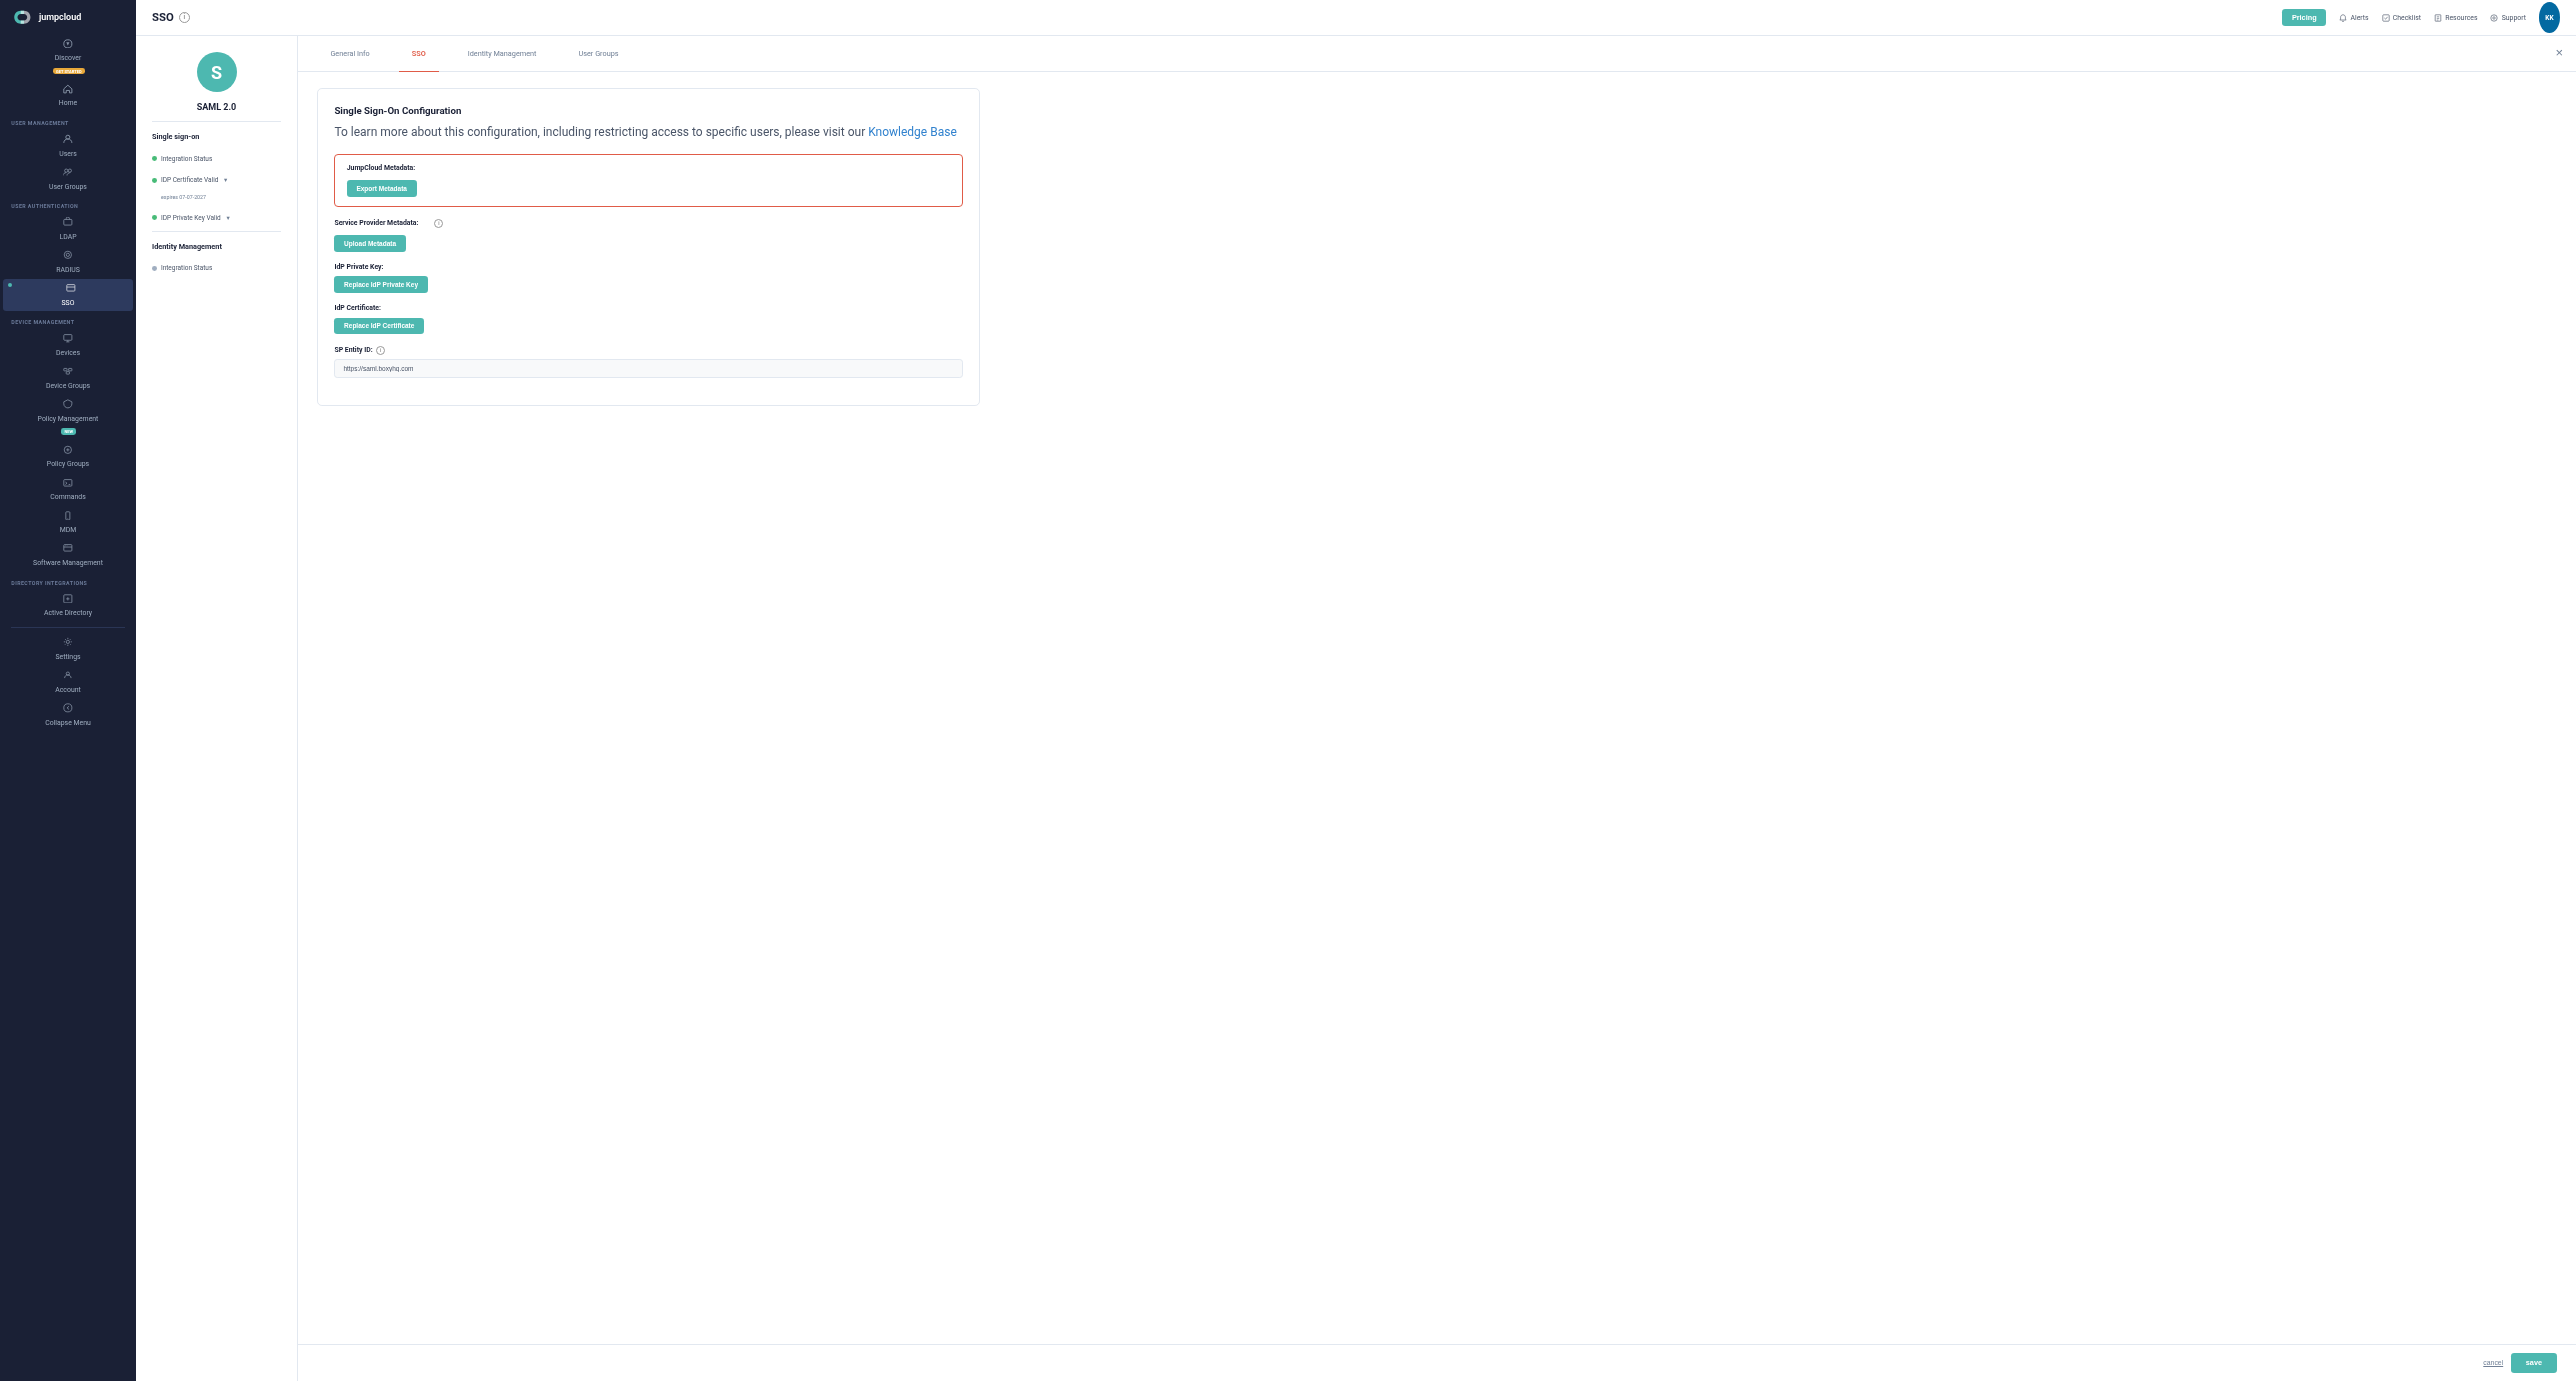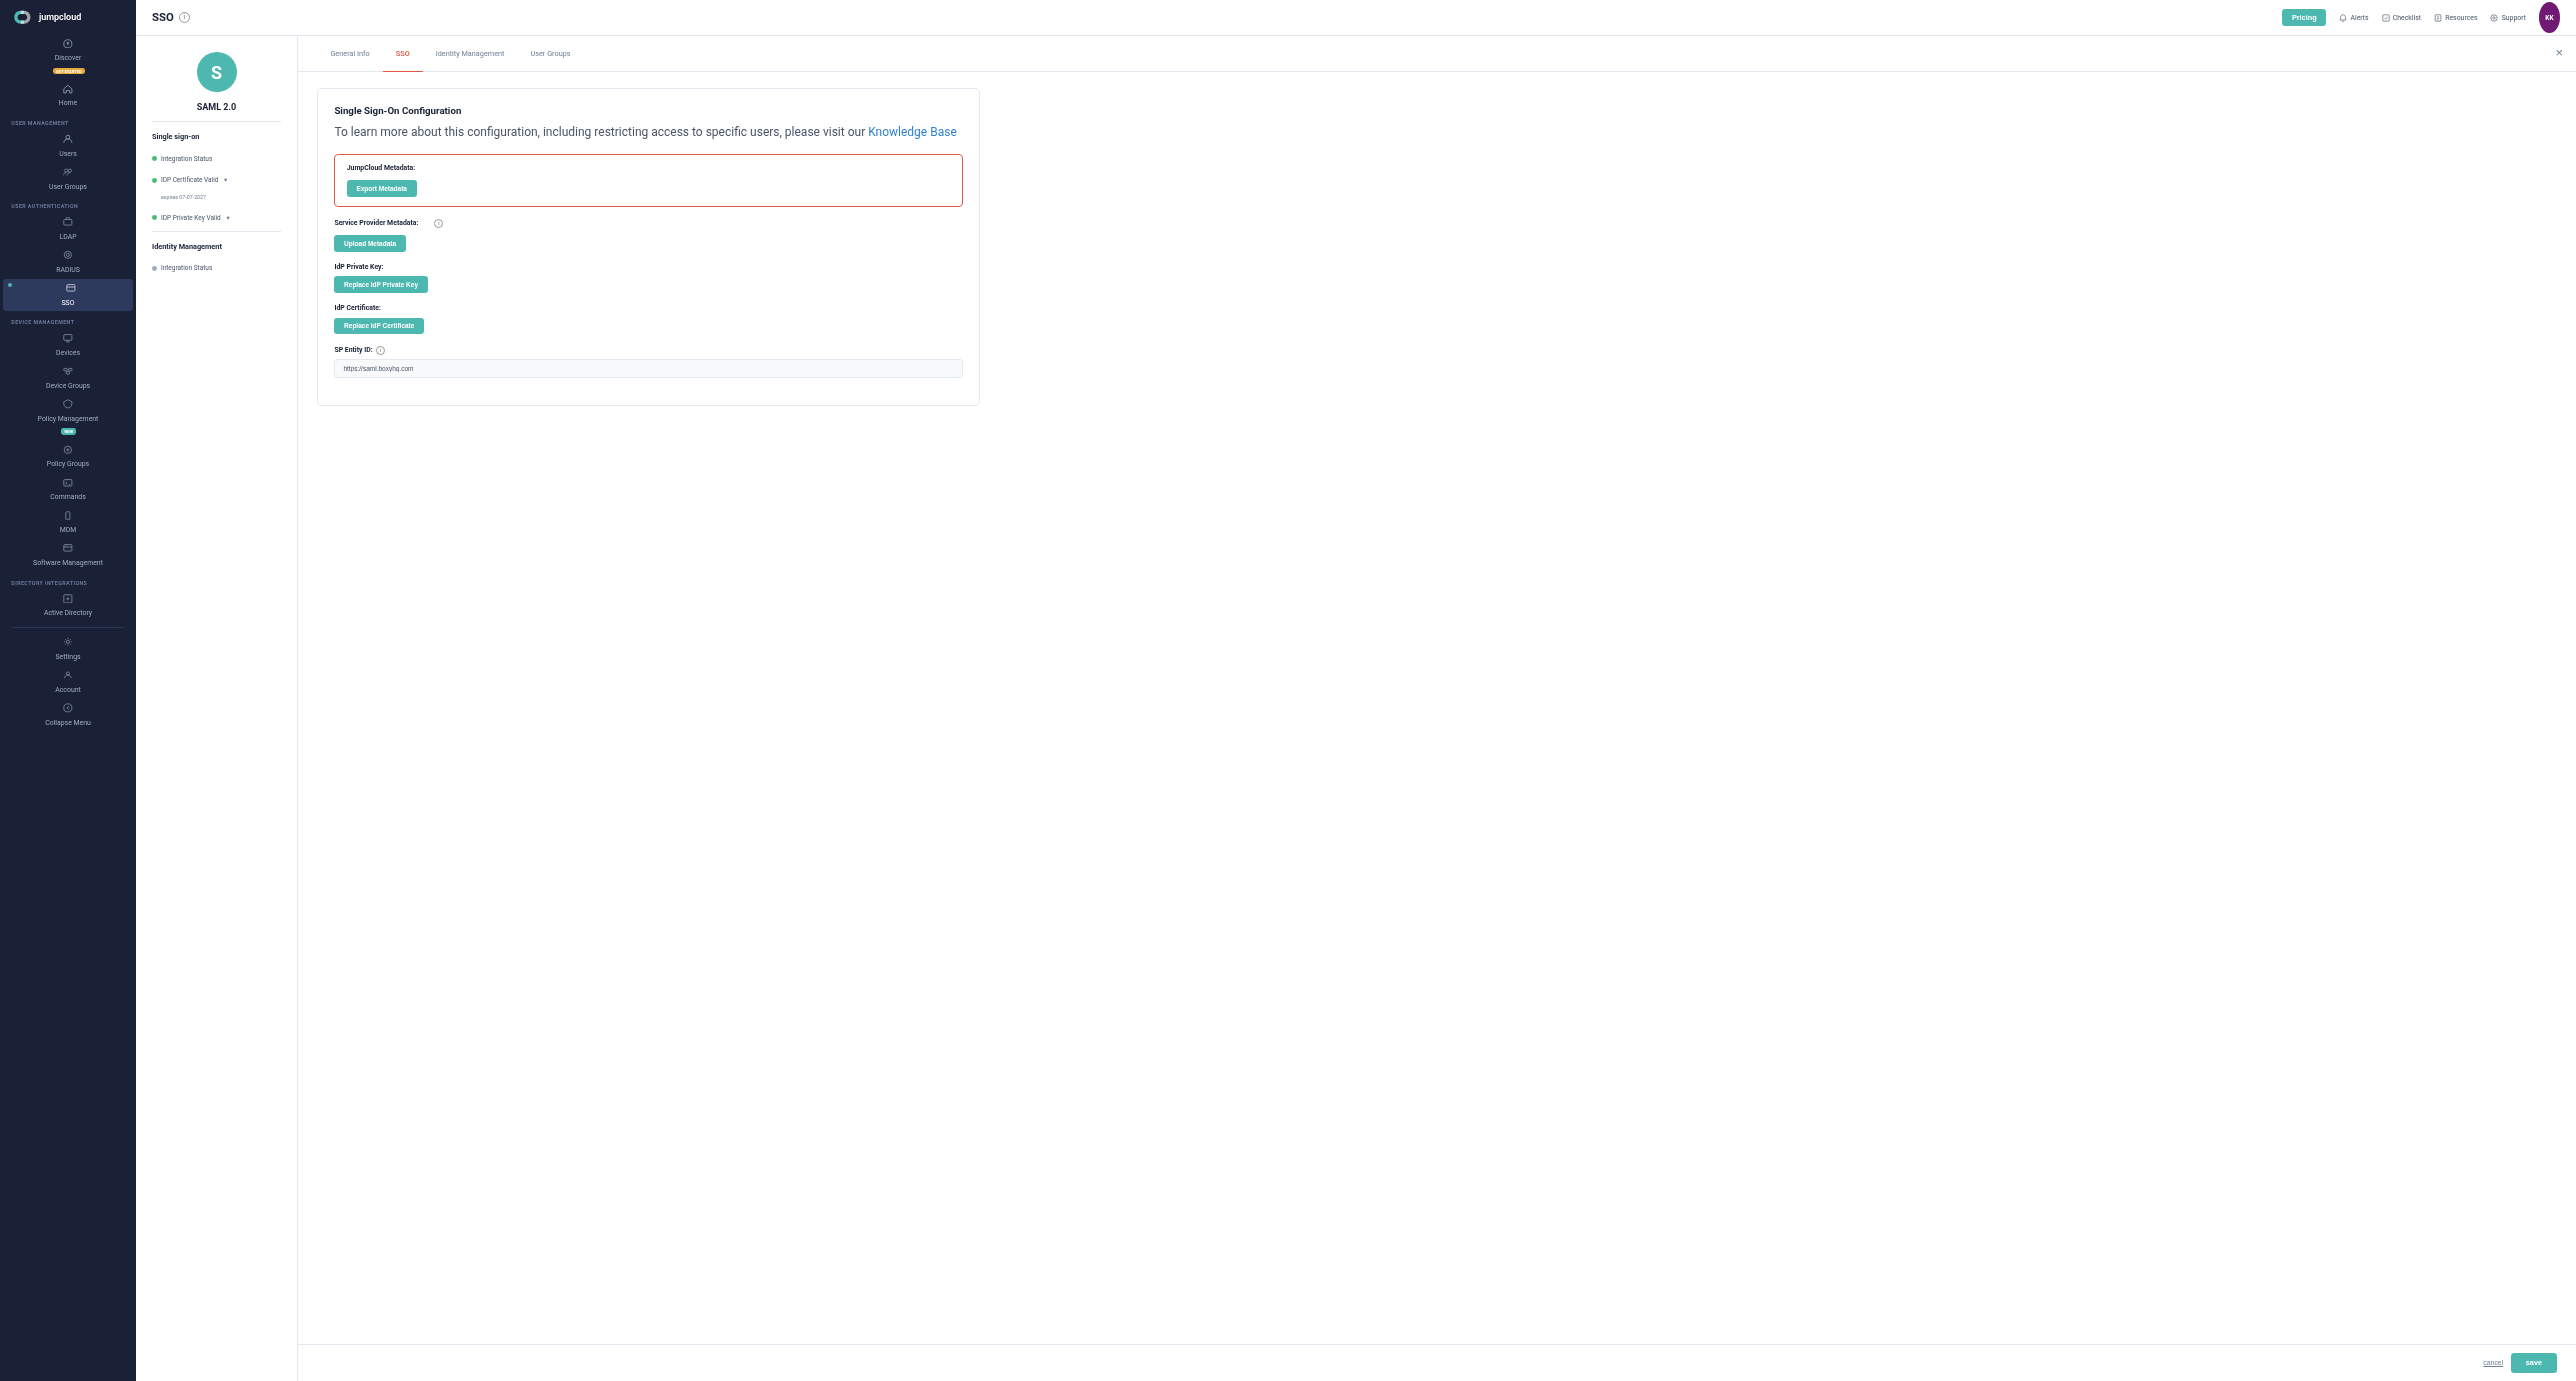--- a/index.html
+++ b/index.html
@@ -137,21 +137,21 @@
       font-size: 6.9px;
       color: #4a5568;
       display: flex;
       align-items: center;
       gap: 3.2px;
       cursor: pointer;
       text-decoration: none;
     }
     .avatar {
       width: 21px; height: 31px;
-      background: #701a75;
+      background: #0369a1;
       border-radius: 50%;
       display: flex;
       align-items: center;
       justify-content: center;
       color: #fff;
       font-size: 6.5px;
       font-weight: 700;
       cursor: pointer;
     }
 
@@ -341,21 +341,21 @@
       cursor: pointer;
       background: none;
       border: none;
       line-height: 1;
     }
 
     
     .modal-tabs {
       display: flex;
       align-items: center;
-      gap: 0;
+      gap: 16px;
       border-bottom: 0.8px solid #e2e8f0;
       padding: 0 19.4px;
       height: 36px;
     }
     .modal-tab {
       padding: 0 13px;
       height: 36px;
       display: flex;
       align-items: center;
       font-size: 7.3px;

